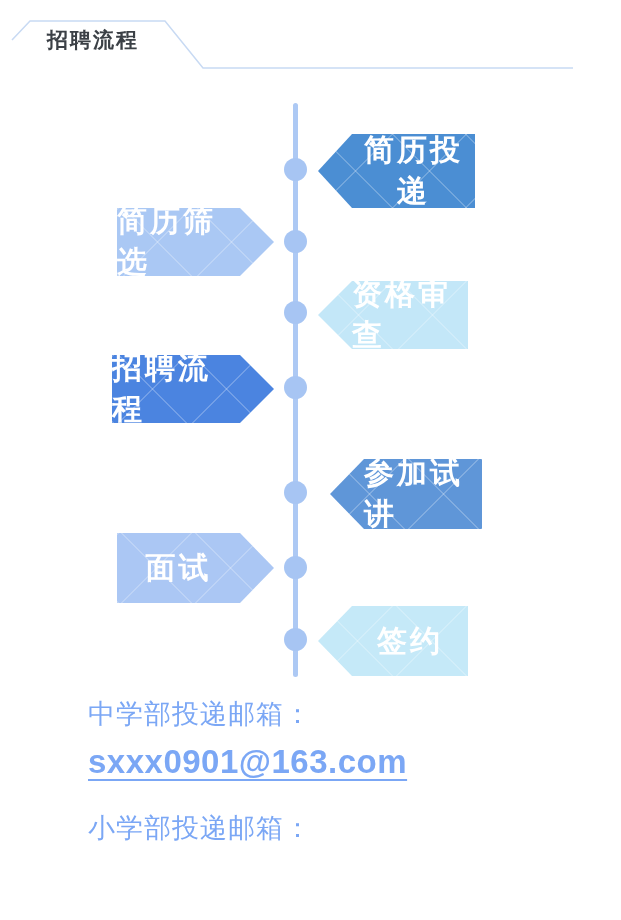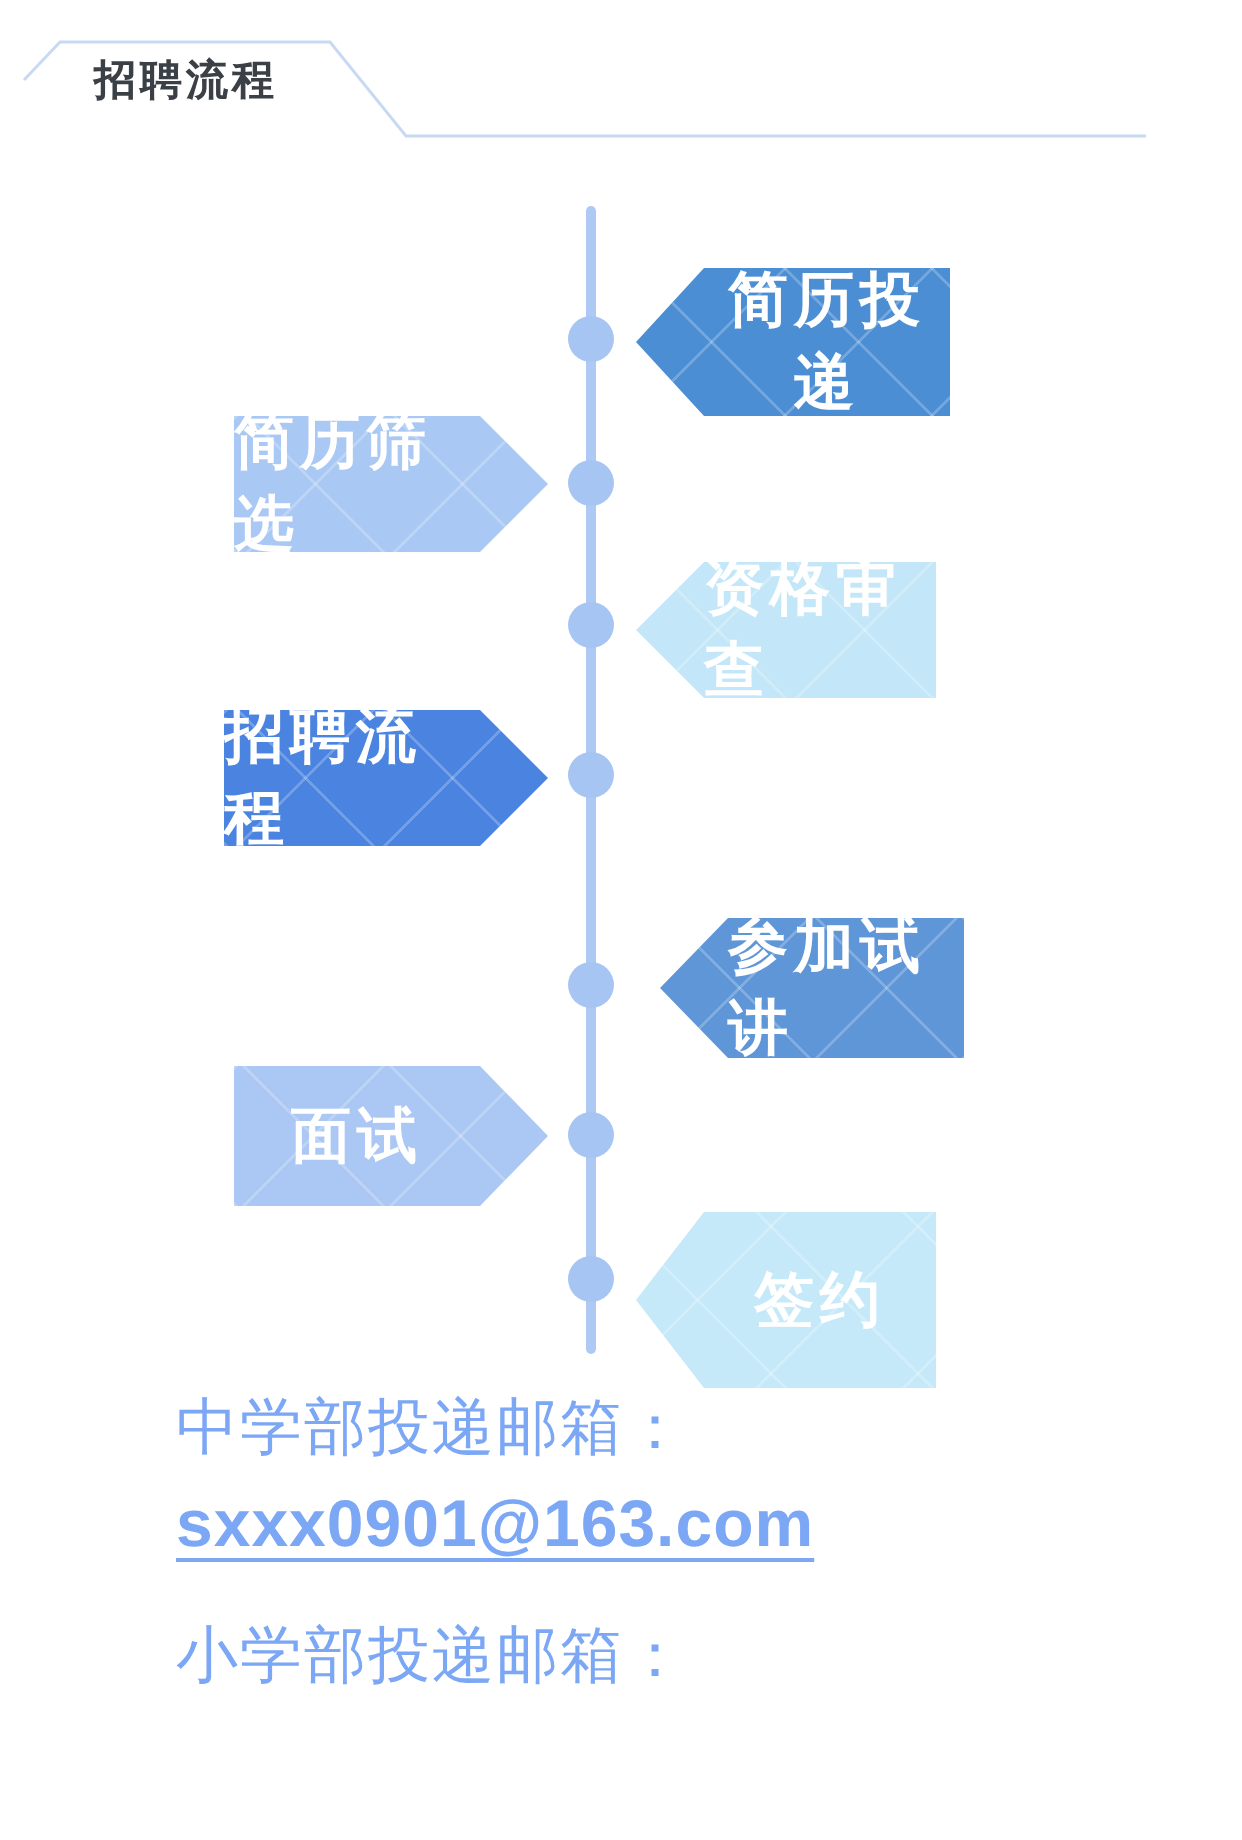--- a/index.html
+++ b/index.html
@@ -38,27 +38,27 @@
   }
   .point-left  { clip-path:polygon(34px 0, 100% 0, 100% 100%, 34px 100%, 0 50%);  padding-left:34px; }
   .point-right { clip-path:polygon(0 0, calc(100% - 34px) 0, 100% 50%, calc(100% - 34px) 100%, 0 100%); padding-right:34px; }
 
   .step-1 { left:318px; top:134px; width:157px; height:74px;text-align:center; }
   .step-2 { left:117px; top:208px; width:157px; height:68px; }
   .step-3 { left:318px; top:281px; width:150px; height:68px; }
   .step-4 { left:112px; top:355px; width:162px; height:68px; }
   .step-5 { left:330px; top:459px; width:152px; height:70px; }
   .step-6 { left:117px; top:533px; width:157px; height:70px; }
-  .step-7 { left:318px; top:606px; width:150px; height:88px; }
+  .step-7 { left:318px; top:606px; width:150px; height:70px; }
 
   
   .contacts { position:absolute; left:88px; top:698px; }
   .contact + .contact { margin-top:30px; }
   .contact-label {
-    font-size:31px; line-height:32px; color:#7ba7f5;
+    font-size:27px; line-height:32px; color:#7ba7f5;
     letter-spacing:1px; margin-bottom:12px;
   }
   .contact-email {
     display:inline-block; font-size:33px; line-height:40px; color:#7ba7f5;
     font-weight:600; letter-spacing:0.5px; text-decoration:underline;
     text-decoration-thickness:2px; text-underline-offset:6px; cursor:pointer;
   }
 </style>
 </head>
 <body>

